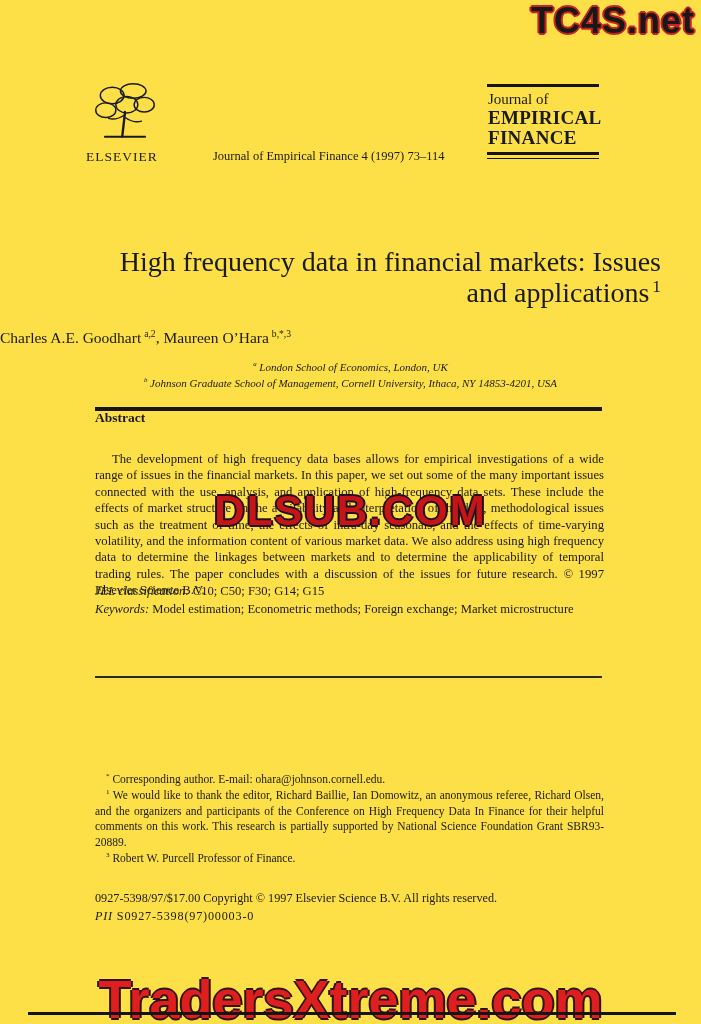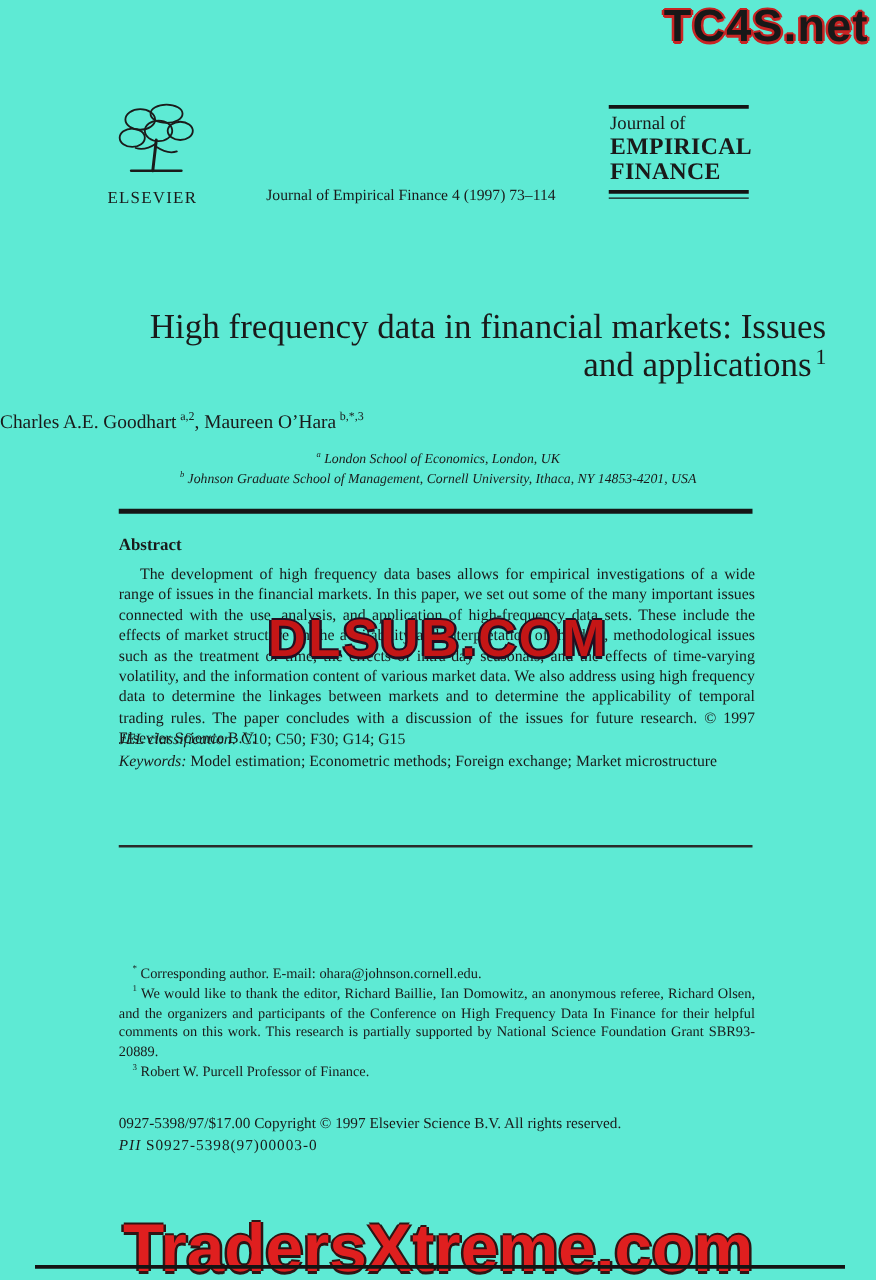--- a/index.html
+++ b/index.html
@@ -2,21 +2,21 @@
 <html><head>
 <meta charset="utf-8">
 <style>
   * { margin: 0; padding: 0; box-sizing: border-box; }
   html, body { background: #ffffff; }
   .page {
     position: relative;
     width: 701px;
     height: 1024px;
     margin: 0 auto;
-    background: #5eead4;
+    background: #fde047;
     font-family: "Liberation Serif", serif;
     color: #1a1a1a;
     overflow: hidden;
   }
   sup { font-size: 0.62em; vertical-align: super; line-height: 0; }
   .italic { font-style: italic; }
 
   
   .wm-top {
     position: absolute; top: 0px; right: 6px;
@@ -64,21 +64,21 @@
     text-align: center; font-style: italic; font-size: 11px; line-height: 16px;
   }
 
   
   .rule { position: absolute; left: 95px; width: 507px; background: #161616; }
   .rule-abstract { top: 407px; height: 3.5px; }
   .rule-keywords { top: 676px; height: 1.5px; background: #2a2a2a; }
   .rule-bottom { position: absolute; top: 1012px; left: 28px; width: 648px; height: 3px; background: #141414; }
 
   
-  .abstract-head { position: absolute; top: 428px; left: 95px; font-weight: bold; font-size: 13.5px; }
+  .abstract-head { position: absolute; top: 410px; left: 95px; font-weight: bold; font-size: 13.5px; }
   .abstract-body {
     position: absolute; top: 451px; left: 95px; width: 509px;
     font-size: 12.7px; line-height: 16.4px; text-align: justify; text-indent: 17px;
   }
 
   
   .class-block { position: absolute; top: 583px; left: 95px; width: 509px; font-size: 12.6px; line-height: 17.5px; }
 
   
   .footnotes { position: absolute; top: 760px; left: 95px; width: 509px; font-size: 11.5px; line-height: 15.8px; margin-top: 12px; }

